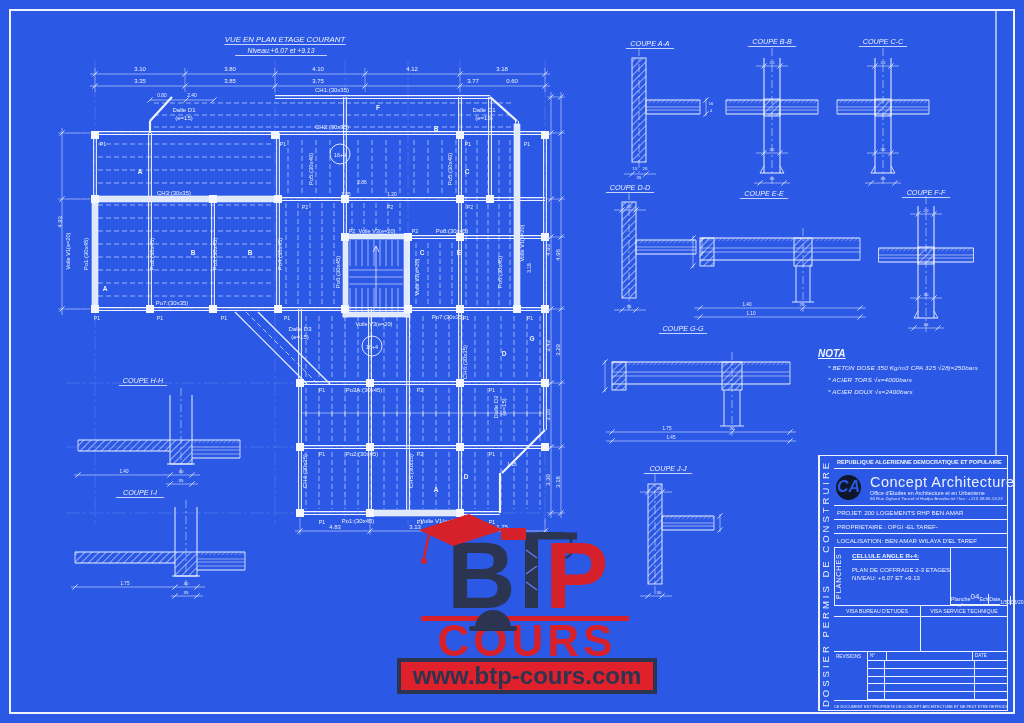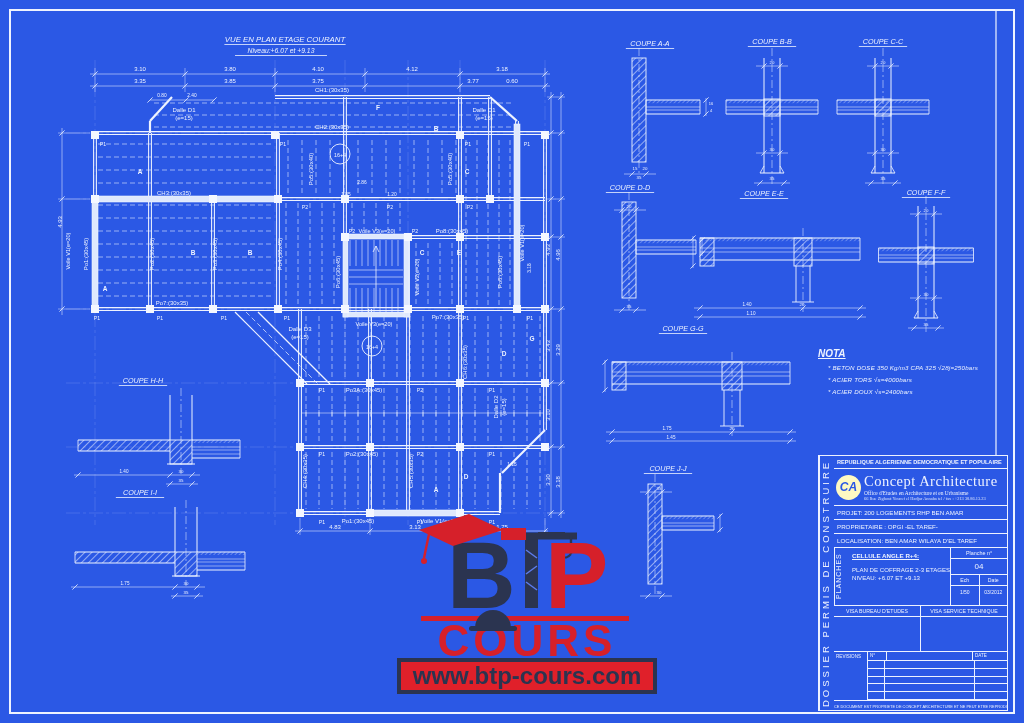--- a/index.html
+++ b/index.html
@@ -13,34 +13,34 @@
   .nota-item{font-size:6.2px;margin:5px 0 0 10px;letter-spacing:.2px;}
   
   .tb{position:absolute;left:818px;top:455px;width:190px;height:256px;border:1.5px solid #edf2ff;
       display:flex;color:#edf2ff;box-sizing:border-box;}
   .tb-vert{width:14px;border-right:1px solid #edf2ff;writing-mode:vertical-rl;transform:rotate(180deg);
       font-size:9.5px;letter-spacing:3px;text-align:center;color:#edf2ff;overflow:hidden;}
   .tb-main{flex:1;display:flex;flex-direction:column;min-width:0;}
   .tb-row{border-bottom:1px solid #edf2ff;box-sizing:border-box;}
   .tb-republic{height:13px;font-size:5.6px;font-weight:bold;padding:3px 0 0 3px;white-space:nowrap;}
   .tb-logo-row{height:37px;display:flex;align-items:center;padding:1px 2px;}
-  .logo-circle{width:25px;height:25px;border-radius:50%;background:#fef9c3;color:#2b58e5;font-weight:bold;
-      font-size:12px;font-style:italic;display:flex;align-items:center;justify-content:center;flex:0 0 25px;}
-  .firm{margin-left:3px;min-width:0;font-family:Liberation Serif, serif;}
+  .logo-circle{width:25px;height:25px;border-radius:50%;background:#0f172a;color:#2b58e5;font-weight:bold;
+      font-size:16px;font-style:italic;display:flex;align-items:center;justify-content:center;flex:0 0 25px;}
+  .firm{margin-left:9px;min-width:0;}
   .firm-name{font-size:14.5px;letter-spacing:.5px;white-space:nowrap;}
   .firm-sub{font-size:5.4px;white-space:nowrap;}
   .firm-addr{font-size:4.4px;white-space:nowrap;opacity:.9;}
   .tb-line{height:14px;font-size:6.2px;padding:3px 0 0 3px;white-space:nowrap;}
   .tb-cart{height:58px;display:flex;}
   .tb-planches{width:13px;border-right:1px solid #edf2ff;writing-mode:vertical-rl;transform:rotate(180deg);
       font-size:7px;letter-spacing:1px;text-align:center;}
   .cart-mid{flex:1;border-right:1px solid #edf2ff;padding:4px 2px 0 4px;min-width:0;}
   .cart-cellule{font-size:6.2px;font-weight:bold;text-decoration:underline;margin-bottom:7px;white-space:nowrap;}
   .cart-plan{font-size:6.1px;white-space:nowrap;line-height:1.35;}
-  .cart-right{width:56px;display:flex;flex-direction:column;}
+  .cart-right{width:56px;display:flex;align-items:flex-end;}
   .cr-lab{height:11px;border-bottom:1px solid #edf2ff;font-size:5.4px;text-align:center;padding-top:2px;box-sizing:border-box;}
   .cr-num{height:16px;border-bottom:1px solid #edf2ff;font-size:8px;text-align:center;padding-top:3px;box-sizing:border-box;}
   .cr-ed{height:11px;border-bottom:1px solid #edf2ff;display:flex;font-size:5.2px;text-align:center;box-sizing:border-box;}
   .cr-ed div{flex:1;padding-top:2px;}
   .cr-ed div:first-child{border-right:1px solid #edf2ff;}
   .cr-vals{flex:1;display:flex;font-size:5px;text-align:center;}
   .cr-vals div{flex:1;padding-top:3px;}
   .cr-vals div:first-child{border-right:1px solid #edf2ff;}
   .tb-visa{height:46px;display:flex;}
   .visa-cell{flex:1;display:flex;flex-direction:column;}

